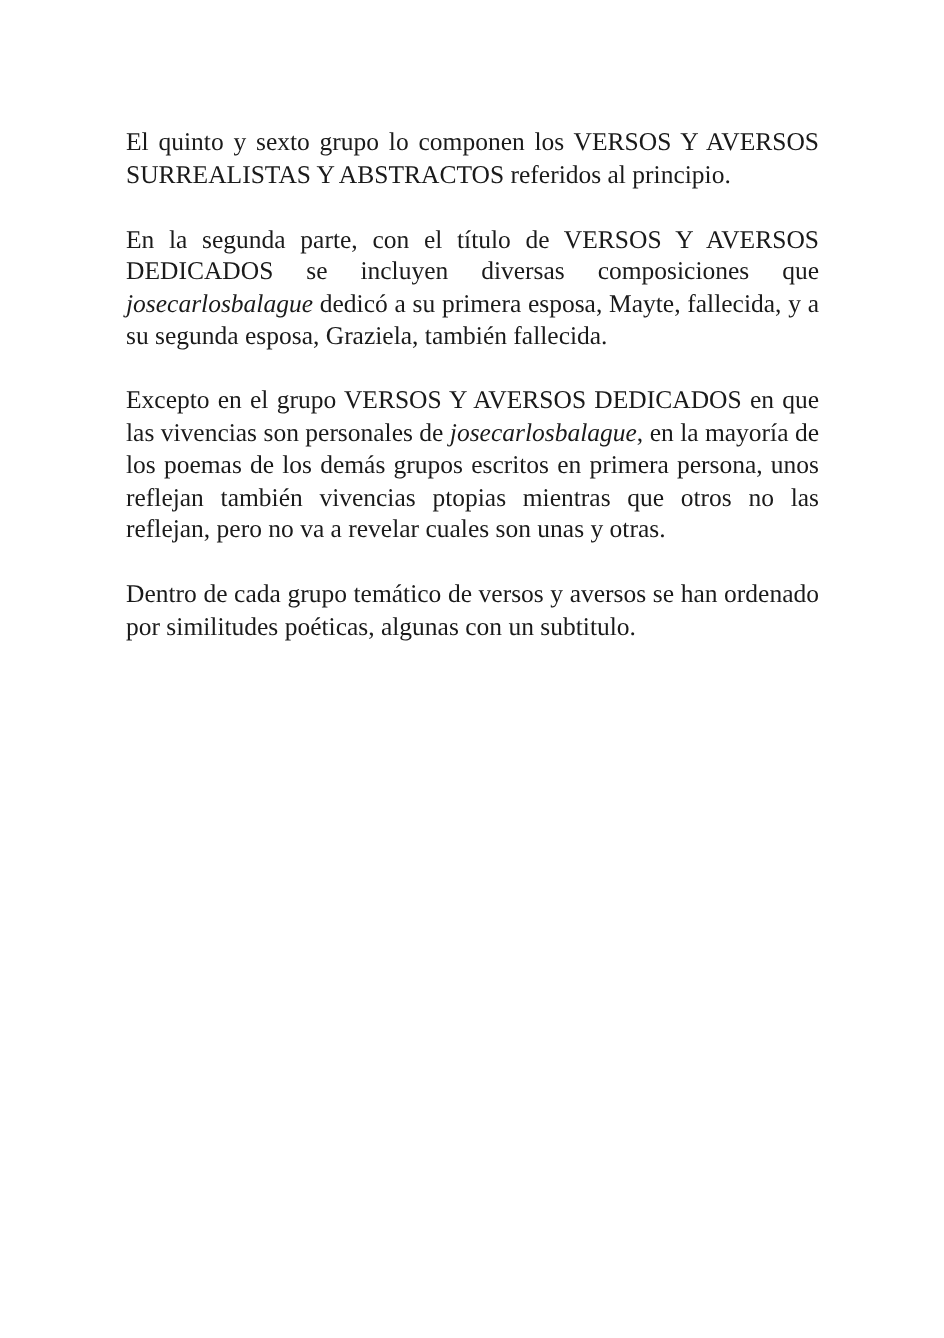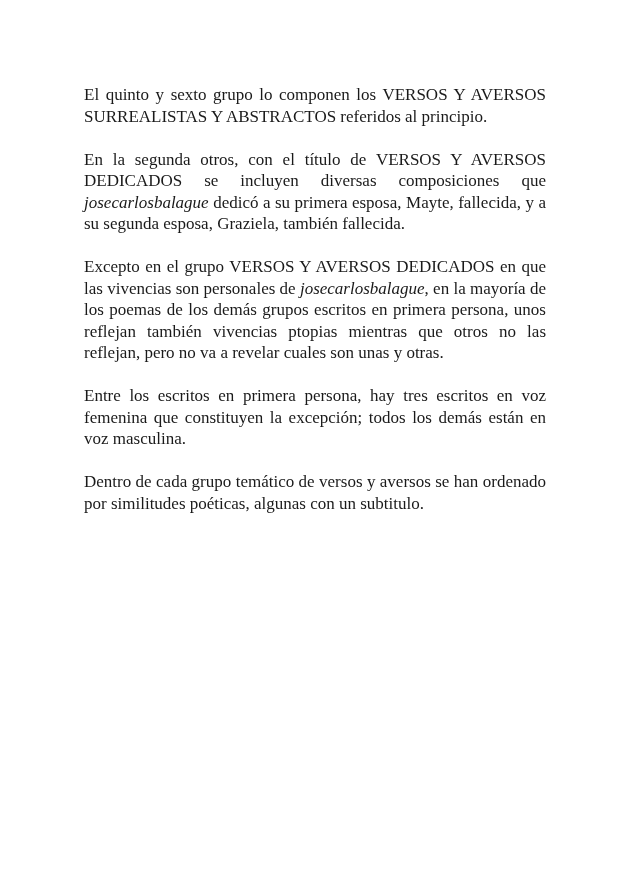--- a/index.html
+++ b/index.html
@@ -41,21 +41,20 @@
     font-size: 13px;
     color: #222222;
   }
 </style>
 </head>
 <body>
 
 <div class="page">
   <div class="text-block" id="paragraphs">
       <p><span>El quinto y sexto grupo lo componen los VERSOS Y AVERSOS SURREALISTAS Y ABSTRACTOS referidos al principio.</span></p>
-      <p><span>En la segunda otros, con el título de VERSOS Y AVERSOS DEDICADOS se incluyen diversas composiciones que </span><em>josecarlosbalague</em><span> dedicó a su primera esposa, Mayte, fallecida, y a su segunda esposa, Graziela, también fallecida.</span></p>
+      <p><span>En la segunda parte, con el título de VERSOS Y AVERSOS DEDICADOS se incluyen diversas composiciones que </span><em>josecarlosbalague</em><span> dedicó a su primera esposa, Mayte, fallecida, y a su segunda esposa, Graziela, también fallecida.</span></p>
       <p><span>Excepto en el grupo VERSOS Y AVERSOS DEDICADOS en que las vivencias son personales de </span><em>josecarlosbalague</em><span>, en la mayoría de los poemas de los demás grupos escritos en primera persona, unos reflejan también vivencias ptopias mientras que otros no las reflejan, pero no va a revelar cuales son unas y otras.</span></p>
-      <p><span>Entre los escritos en primera persona, hay tres escritos en voz femenina que constituyen la excepción; todos los demás están en voz masculina.</span></p>
       <p><span>Dentro de cada grupo temático de versos y aversos se han ordenado por similitudes poéticas, algunas con un subtitulo.</span></p>
     </div>
   <div class="footer">
     <span>9</span>
   </div>
 </div>
 
 </body></html>

